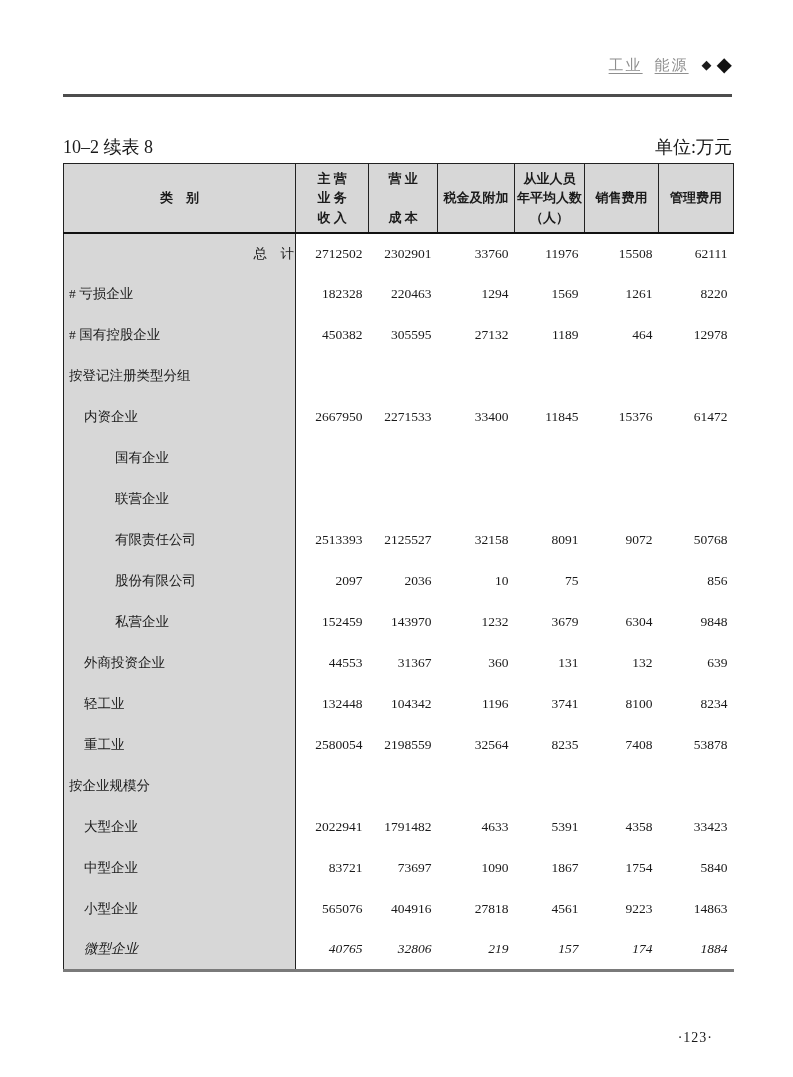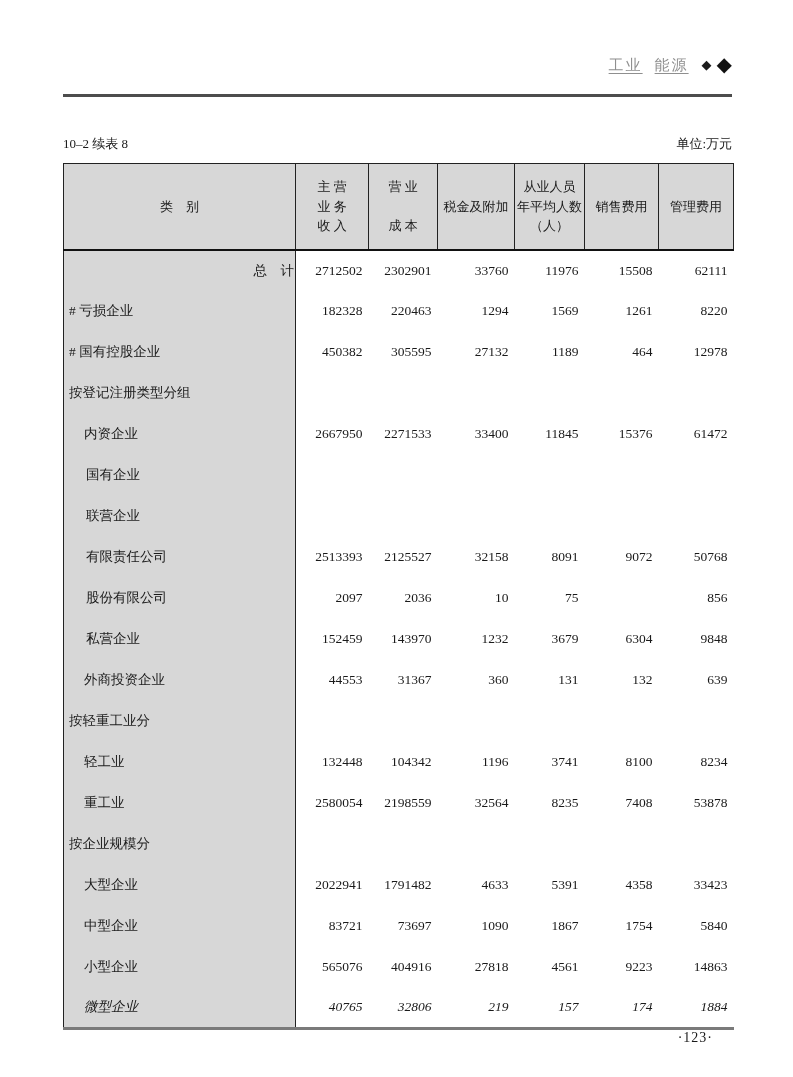--- a/index.html
+++ b/index.html
@@ -33,50 +33,50 @@
   .masthead .diamond-small{font-size:13px;color:#1c1c1c;margin-left:9px;vertical-align:1px;}
   .masthead .diamond-large{font-size:20px;color:#111;margin-left:1px;vertical-align:-1px;}
   .masthead-rule{
     position:absolute;left:63px;top:94px;width:669px;height:3px;
     background:var(--rule);
   }
   
   .caption-line{
     position:absolute;left:63px;top:135px;width:669px;
     display:flex;justify-content:space-between;
-    font-size:13px;
+    font-size:18px;
   }
   
   table.stat{
     position:absolute;left:63px;top:163px;
     border-collapse:collapse;table-layout:fixed;width:670px;
     font-size:13.5px;
   }
   table.stat thead th{
     background:var(--table-shade);
     border:1px solid var(--border);
     border-bottom:2px solid #111;
-    font-weight:normal;
+    font-weight:bold;
     text-align:center;vertical-align:middle;
     white-space:pre-line;line-height:1.5;
-    height:86px;padding:2px 1px;
+    height:69px;padding:2px 1px;
     font-size:13px;
   }
   table.stat tbody td{height:41px;vertical-align:middle;}
   table.stat tbody td.cat{
     background:var(--table-shade);
     border-left:1px solid var(--border);
     border-right:1.5px solid var(--border);
     white-space:nowrap;
   }
   table.stat tbody td.num{text-align:right;padding-right:6px;}
   table.stat tbody tr:last-child td{border-bottom:3px solid var(--bottom-border);font-style:italic;}
   .ind-0{padding-left:5px;}
   .ind-1{padding-left:20px;}
-  .ind-2{padding-left:22px;}
+  .ind-2{padding-left:51px;}
   .ind-center{text-align:right;padding-left:0;}
   
   .page-number{
     position:absolute;top:1030px;right:80px;
     font-size:14px;letter-spacing:1px;
   }
 </style>
 </head>
 <body>
 
@@ -214,29 +214,20 @@
       <tr>
         <td class="cat ind-1">外商投资企业</td>
         <td class="num">44553</td>
         <td class="num">31367</td>
         <td class="num">360</td>
         <td class="num">131</td>
         <td class="num">132</td>
         <td class="num">639</td>
       </tr>
       <tr>
-        <td class="cat ind-0">按轻重工业分</td>
-        <td class="num"></td>
-        <td class="num"></td>
-        <td class="num"></td>
-        <td class="num"></td>
-        <td class="num"></td>
-        <td class="num"></td>
-      </tr>
-      <tr>
         <td class="cat ind-1">轻工业</td>
         <td class="num">132448</td>
         <td class="num">104342</td>
         <td class="num">1196</td>
         <td class="num">3741</td>
         <td class="num">8100</td>
         <td class="num">8234</td>
       </tr>
       <tr>
         <td class="cat ind-1">重工业</td>

